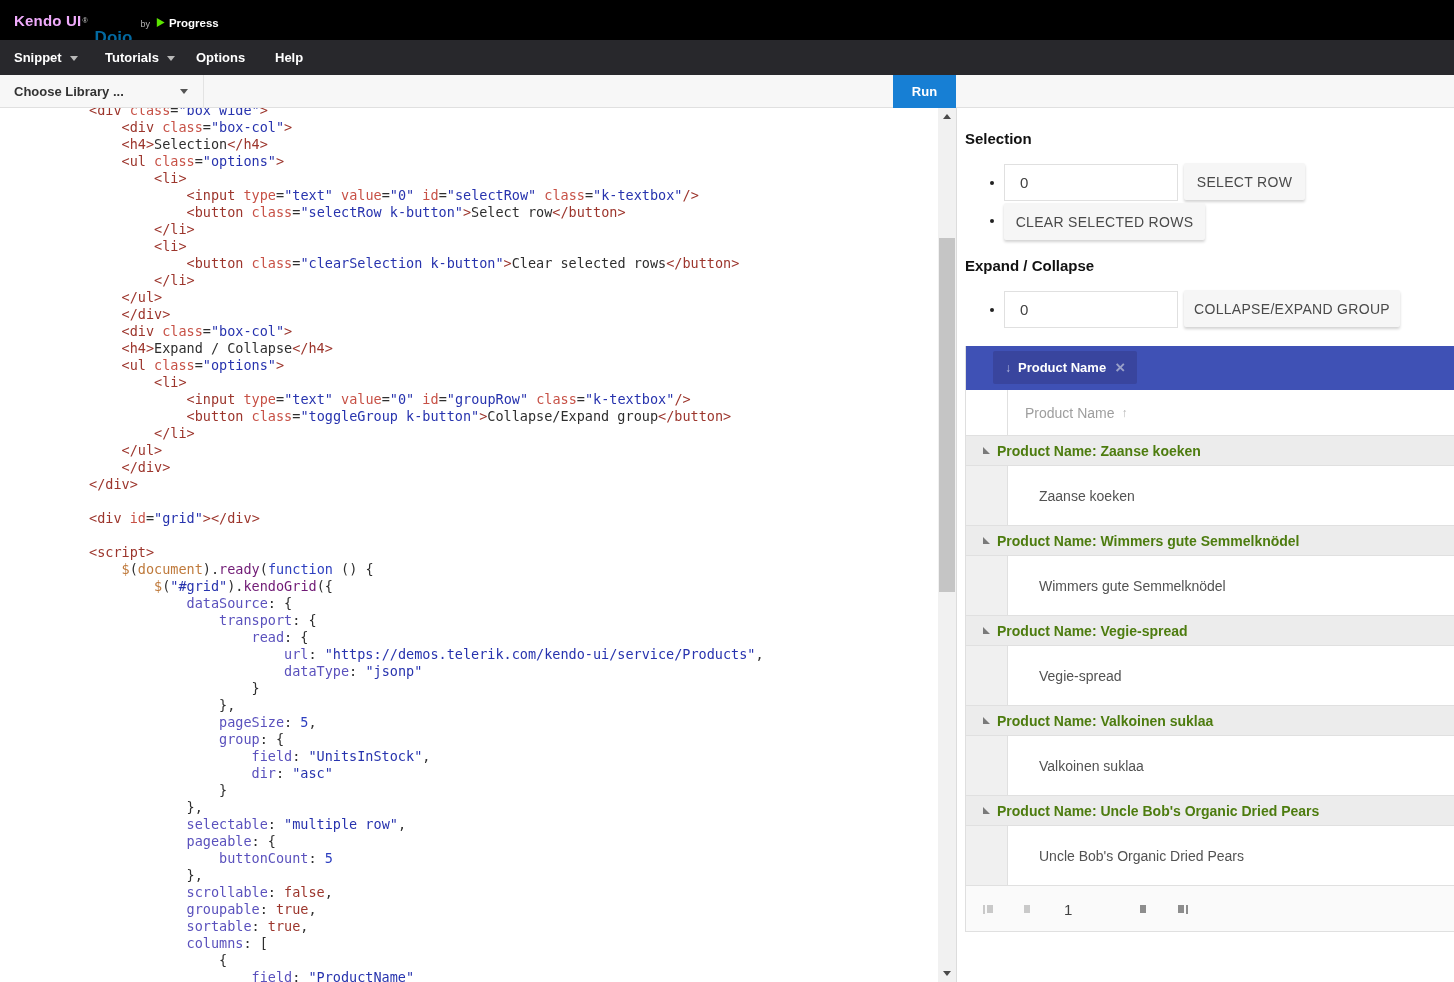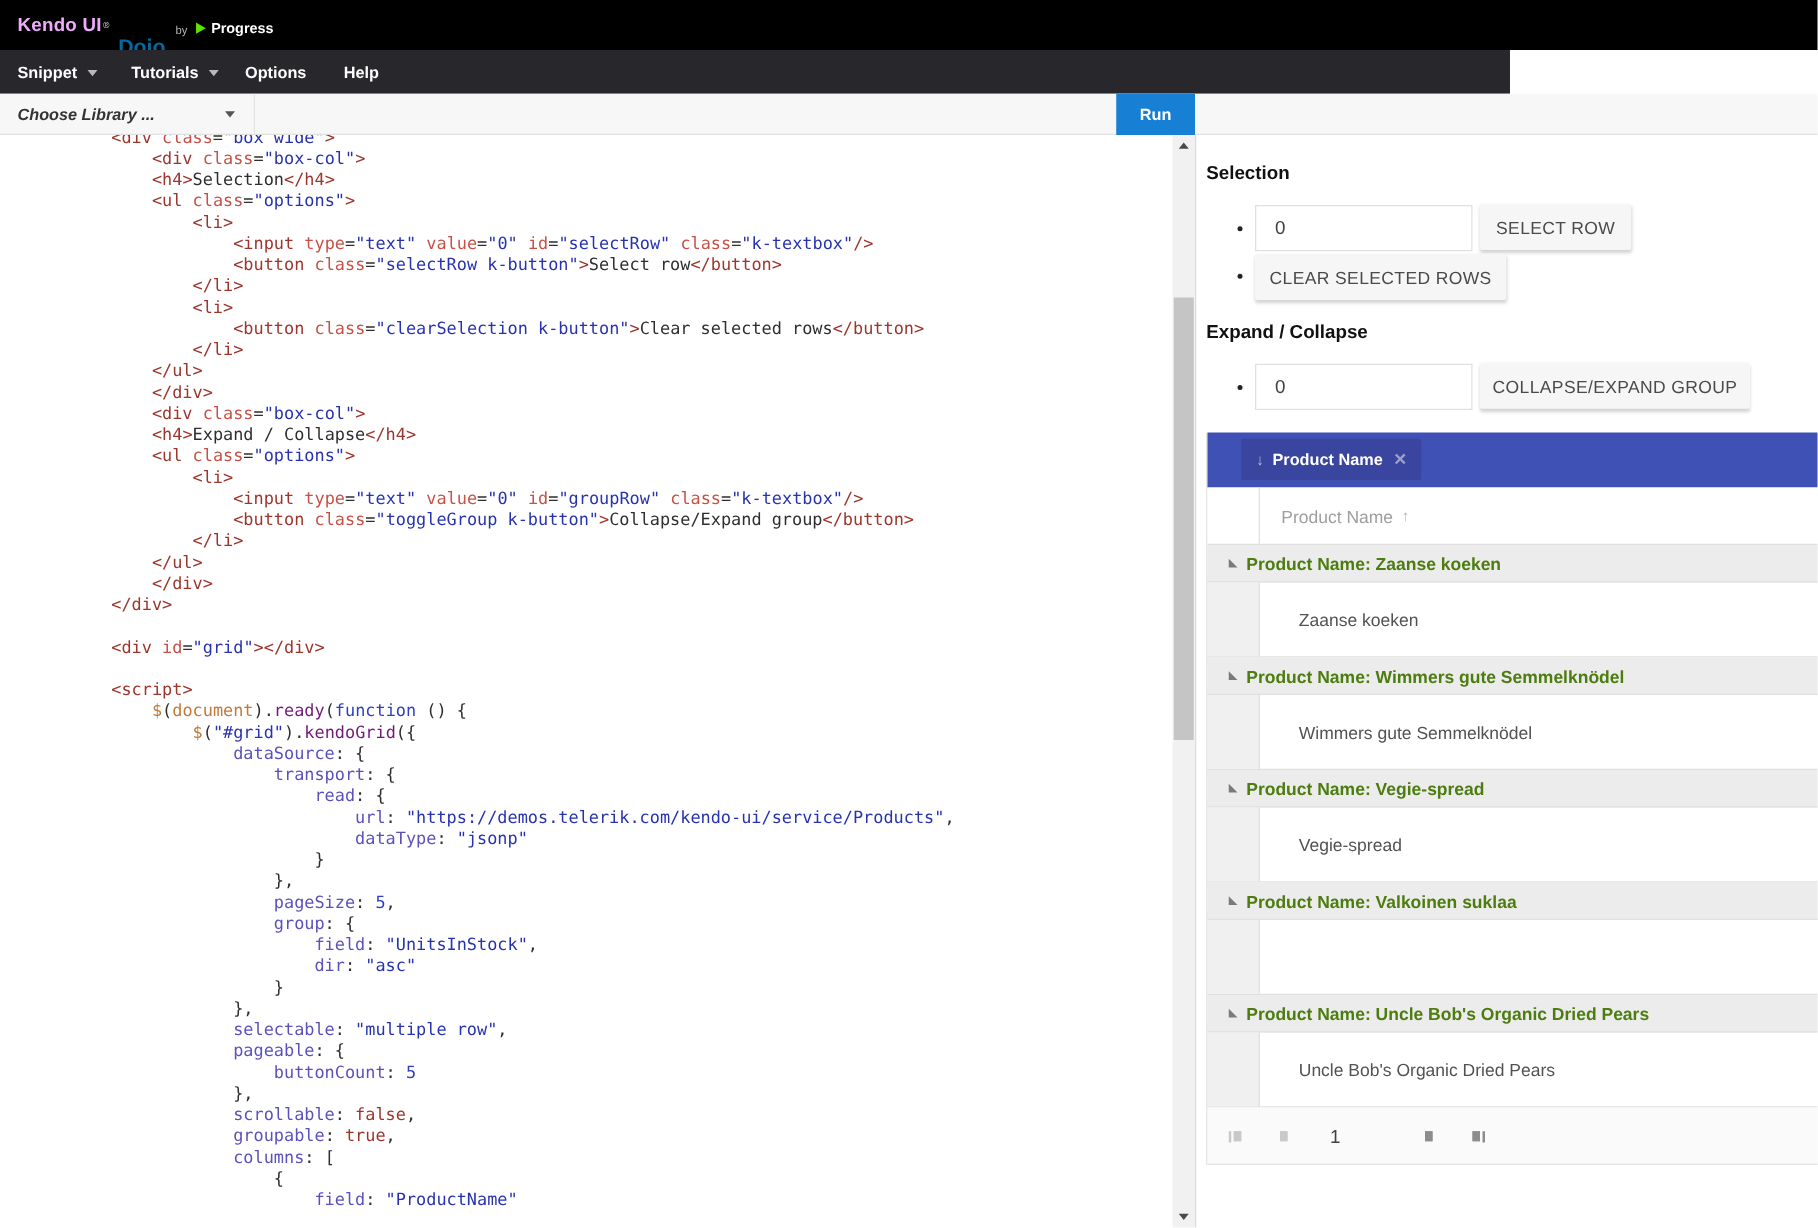--- a/index.html
+++ b/index.html
@@ -16,32 +16,32 @@
   .topbar{position:absolute;left:0;top:0;width:1454px;height:40px;background:#000;
     display:flex;align-items:center;padding-left:14px;}
   .brand-kendo{color:#f0abfc;font-size:15px;font-weight:bold;letter-spacing:.2px;}
   .brand-reg{color:#cfcfcf;font-size:7px;vertical-align:top;margin-left:1px;}
   .brand-dojo{color:#0369a1;font-size:17px;font-weight:700;margin-left:7px;margin-top:36px;}
   .brand-by{color:#b5b5b5;font-size:9px;margin-left:8px;margin-top:7px;}
   .progress-logo{margin-left:5px;margin-top:4px;display:inline-flex;}
   .brand-progress{color:#fff;font-size:11.5px;font-weight:bold;margin-left:3px;margin-top:5px;}
 
   
-  .menubar{position:absolute;left:0;top:40px;width:1208px;height:35px;background:#28282c;}
+  .menubar{position:absolute;left:0;top:40px;width:1454px;height:35px;background:#28282c;}
   .menu-item{position:absolute;top:0;height:35px;display:flex;align-items:center;
     color:#fff;font-size:13px;font-weight:bold;cursor:pointer;}
   .caret-down{width:0;height:0;border-left:4px solid transparent;border-right:4px solid transparent;
     border-top:5px solid #b9b9b9;margin-left:8px;margin-top:2px;}
 
   
   .toolbar{position:absolute;left:0;top:75px;width:1454px;height:33px;background:#f7f7f7;
     border-bottom:1px solid #e0e0e0;}
   .lib-select{position:absolute;left:0;top:0;width:203px;height:32px;display:flex;
     align-items:center;padding-left:14px;cursor:pointer;}
-  .lib-label{font-size:13px;font-weight:bold;color:#333;font-style:italic;}
+  .lib-label{font-size:13px;font-weight:bold;color:#333;}
   .lib-caret{position:absolute;left:180px;top:14px;width:0;height:0;
     border-left:4px solid transparent;border-right:4px solid transparent;border-top:5px solid #555;}
   .toolbar-sep{position:absolute;left:203px;top:0;width:1px;height:32px;background:#e3e3e3;}
   .run-btn{position:absolute;left:893px;top:0;width:63px;height:33px;background:var(--run-button);
     color:#fff;font-size:13px;font-weight:bold;border:none;cursor:pointer;
     font-family:"Liberation Sans",sans-serif;}
 
   
   .editor-wrap{position:absolute;left:0;top:108px;width:938px;height:874px;overflow:hidden;background:#fff;}
   .code{position:absolute;left:0;top:-6px;padding-left:89px;
@@ -200,20 +200,21 @@
       <div class="cl">                    <span class="c-p">field</span>: <span class="c-s">"UnitsInStock"</span>,</div>
       <div class="cl">                    <span class="c-p">dir</span>: <span class="c-s">"asc"</span></div>
       <div class="cl">                }</div>
       <div class="cl">            },</div>
       <div class="cl">            <span class="c-p">selectable</span>: <span class="c-s">"multiple row"</span>,</div>
       <div class="cl">            <span class="c-p">pageable</span>: {</div>
       <div class="cl">                <span class="c-p">buttonCount</span>: <span class="c-n">5</span></div>
       <div class="cl">            },</div>
       <div class="cl">            <span class="c-p">scrollable</span>: <span class="c-b">false</span>,</div>
       <div class="cl">            <span class="c-p">groupable</span>: <span class="c-b">true</span>,</div>
+      <div class="cl">            <span class="c-p">sortable</span>: <span class="c-b">true</span>,</div>
       <div class="cl">            <span class="c-p">columns</span>: [</div>
       <div class="cl">                {</div>
       <div class="cl">                    <span class="c-p">field</span>: <span class="c-s">"ProductName"</span></div>
     </div>
 </div>
 
 <div class="vscroll">
   <div class="vs-btn vs-up">
       <span class="tri-up"></span>
     </div>
@@ -281,20 +282,21 @@
     <span class="g-stub"></span>
     <span class="g-cell">Vegie-spread</span>
   </div>
 
   <div class="g-grouprow">
     <span class="g-collapse"></span>
     <span class="g-grouplabel">Product Name: Valkoinen suklaa</span>
   </div>
   <div class="g-datarow">
     <span class="g-stub"></span>
+    <span class="g-cell">Valkoinen suklaa</span>
   </div>
 
   <div class="g-grouprow">
     <span class="g-collapse"></span>
     <span class="g-grouplabel">Product Name: Uncle Bob's Organic Dried Pears</span>
   </div>
   <div class="g-datarow">
     <span class="g-stub"></span>
     <span class="g-cell">Uncle Bob's Organic Dried Pears</span>
   </div>

